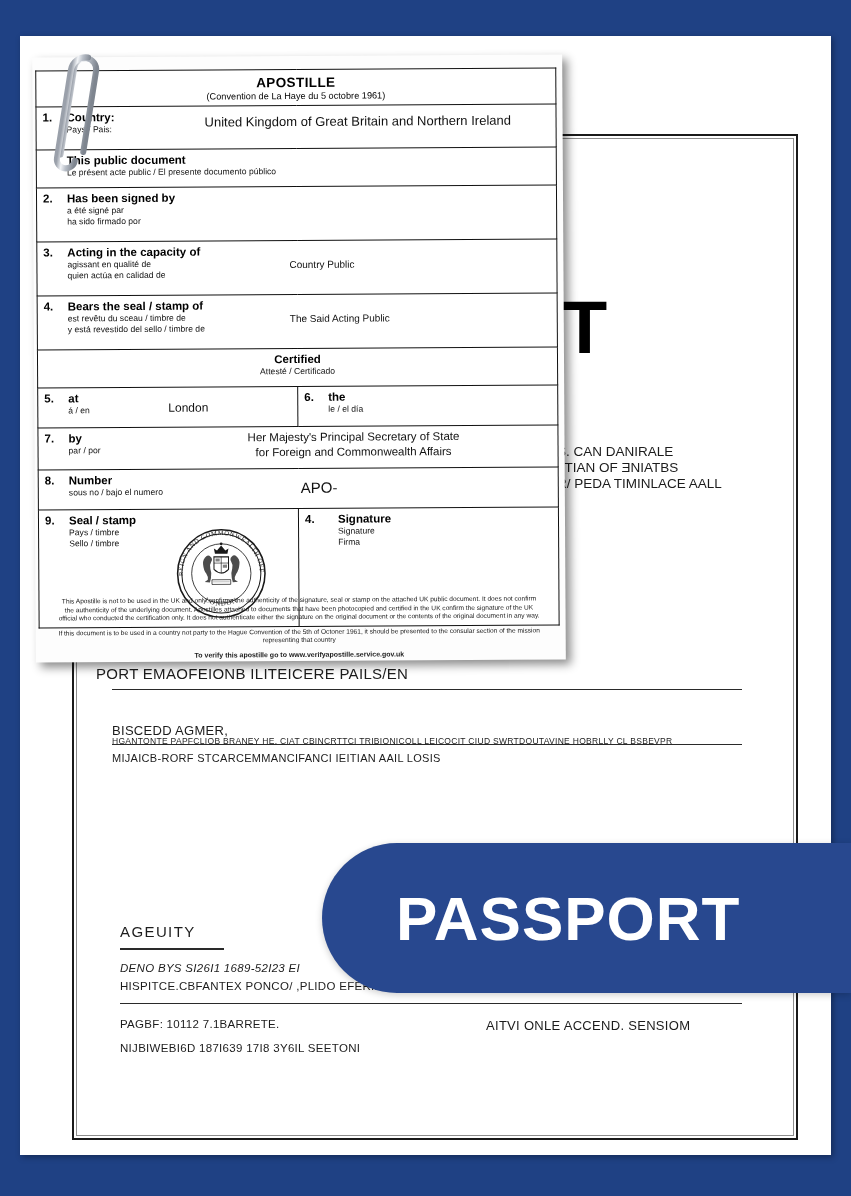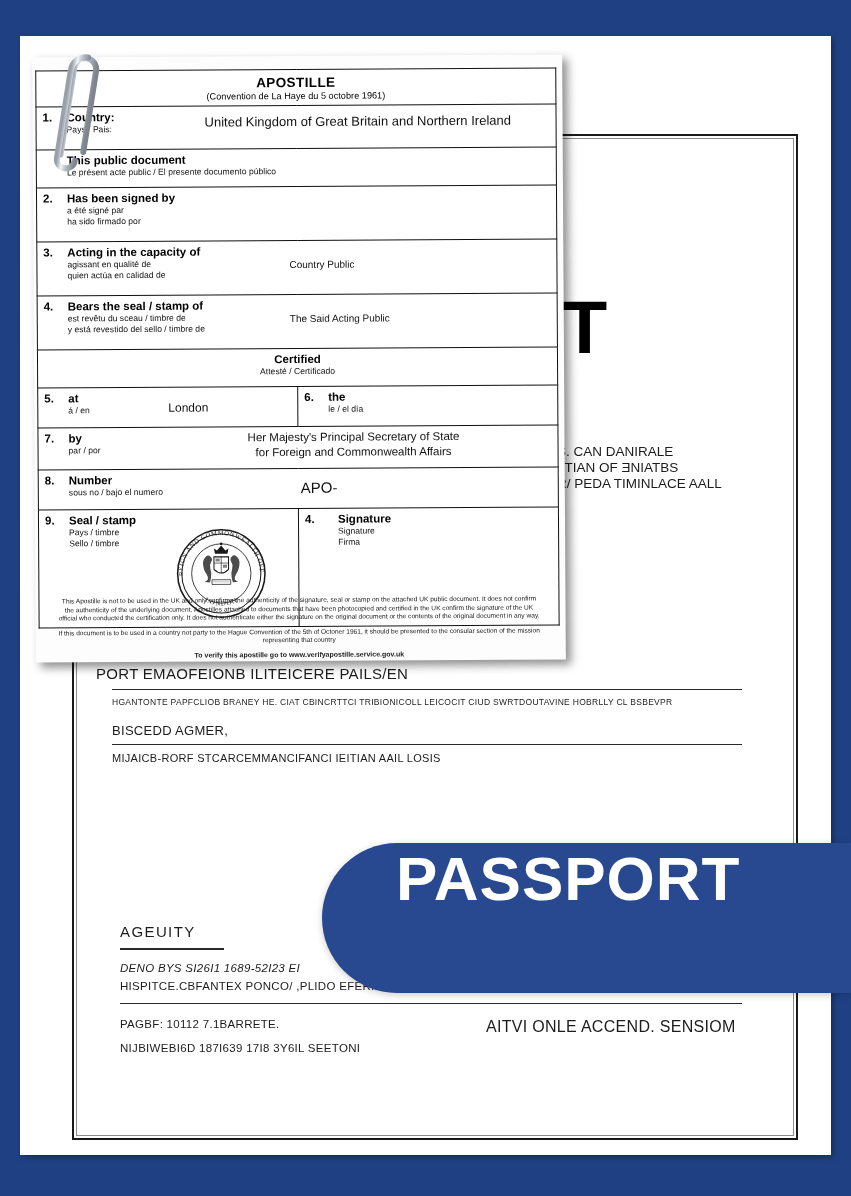--- a/index.html
+++ b/index.html
@@ -87,21 +87,21 @@
   .seal{
     position:absolute;left:130px;top:12px;width:104px;height:104px;
   }
   
   .clip{position:absolute;left:44px;top:38px;width:60px;height:140px;z-index:40;}
   
   .pill{
     position:absolute;left:322px;top:843px;width:529px;height:150px;
     background:#28488f;
     border-top-left-radius:90px;border-bottom-left-radius:90px;
-    display:flex;
+    display:flex;align-items:center;
     box-shadow:0 2px 7px rgba(0,0,0,.2);
   }
   .pill-label{
     color:#fff;font-size:62px;font-weight:bold;
     letter-spacing:1px;margin-left:74px;
     font-family:"Liberation Sans", sans-serif;
   }
 </style>
 </head>
 <body>
@@ -113,34 +113,34 @@
 <div class="bg-bigT">T</div>
 
 <div class="rt-block">
   <div>SS. CAN DANIRALE</div>
   <div>IEITIAN OF ƎNIATBS</div>
   <div>ER/ PEDA TIMINLACE AALL</div>
 </div>
 
 <div class="bg-text" style="left:96px;top:665px;font-size:15px;">PORT EMAOFEIONB ILITEICERE PAILS/EN</div>
 <div class="bg-rule" style="left:112px;top:689px;width:630px;"></div>
-<div class="bg-text" style="left:112px;top:697px;font-size:8.5px;">HGANTONTE PAPFCLIOB BRANEY HE. CIAT CBINCRTTCI TRIBIONICOLL LEICOCIT CIUD SWRTDOUTAVINE HOBRLLY CL BSBEVPR</div>
+<div class="bg-text" style="left:112px;top:736px;font-size:8.5px;">HGANTONTE PAPFCLIOB BRANEY HE. CIAT CBINCRTTCI TRIBIONICOLL LEICOCIT CIUD SWRTDOUTAVINE HOBRLLY CL BSBEVPR</div>
 <div class="bg-text" style="left:112px;top:723px;font-size:13px;">BISCEDD AGMER,</div>
 <div class="bg-rule" style="left:112px;top:744px;width:630px;"></div>
 <div class="bg-text" style="left:112px;top:752px;font-size:11px;">MIJAICB-RORF STCARCEMMANCIFANCI IEITIAN AAIL LOSIS</div>
 
 <div class="bg-text" style="left:120px;top:923px;font-size:15px;font-weight:normal;letter-spacing:1.4px;">AGEUITY</div>
 <div class="bg-rule" style="left:120px;top:948px;width:104px;height:2px;"></div>
 
 <div class="bg-text" style="left:120px;top:962px;font-size:11.5px;font-style:italic;">DENO BYS SI26I1 1689-52I23 EI</div>
 <div class="bg-text" style="left:120px;top:980px;font-size:11.5px;">HISPITCE.CBFANTEX PONCO/ ,PLIDO EFERIM</div>
 <div class="bg-rule" style="left:120px;top:1003px;width:622px;"></div>
 <div class="bg-text" style="left:120px;top:1018px;font-size:11.5px;">PAGBF: 10112 7.1BARRETE.</div>
 <div class="bg-text" style="left:120px;top:1042px;font-size:11.5px;">NIJBIWEBI6D 187I639 17I8 3Y6IL SEETONI</div>
-<div class="bg-text" style="left:486px;top:1018px;font-size:16px;">AITVI ONLE ACCEND.   SENSIOM</div>
+<div class="bg-text" style="left:486px;top:1018px;font-size:13px;">AITVI ONLE ACCEND.   SENSIOM</div>
 
 <div class="apostille">
 
   <table class="ap-table">
 
     <tbody>
         <tr>
       <td colspan="2">
         <div class="cell ctr" style="padding-top:5px;padding-bottom:4px;">
           <div style="font-size:13.5px;font-weight:bold;letter-spacing:.4px;">APOSTILLE</div>

